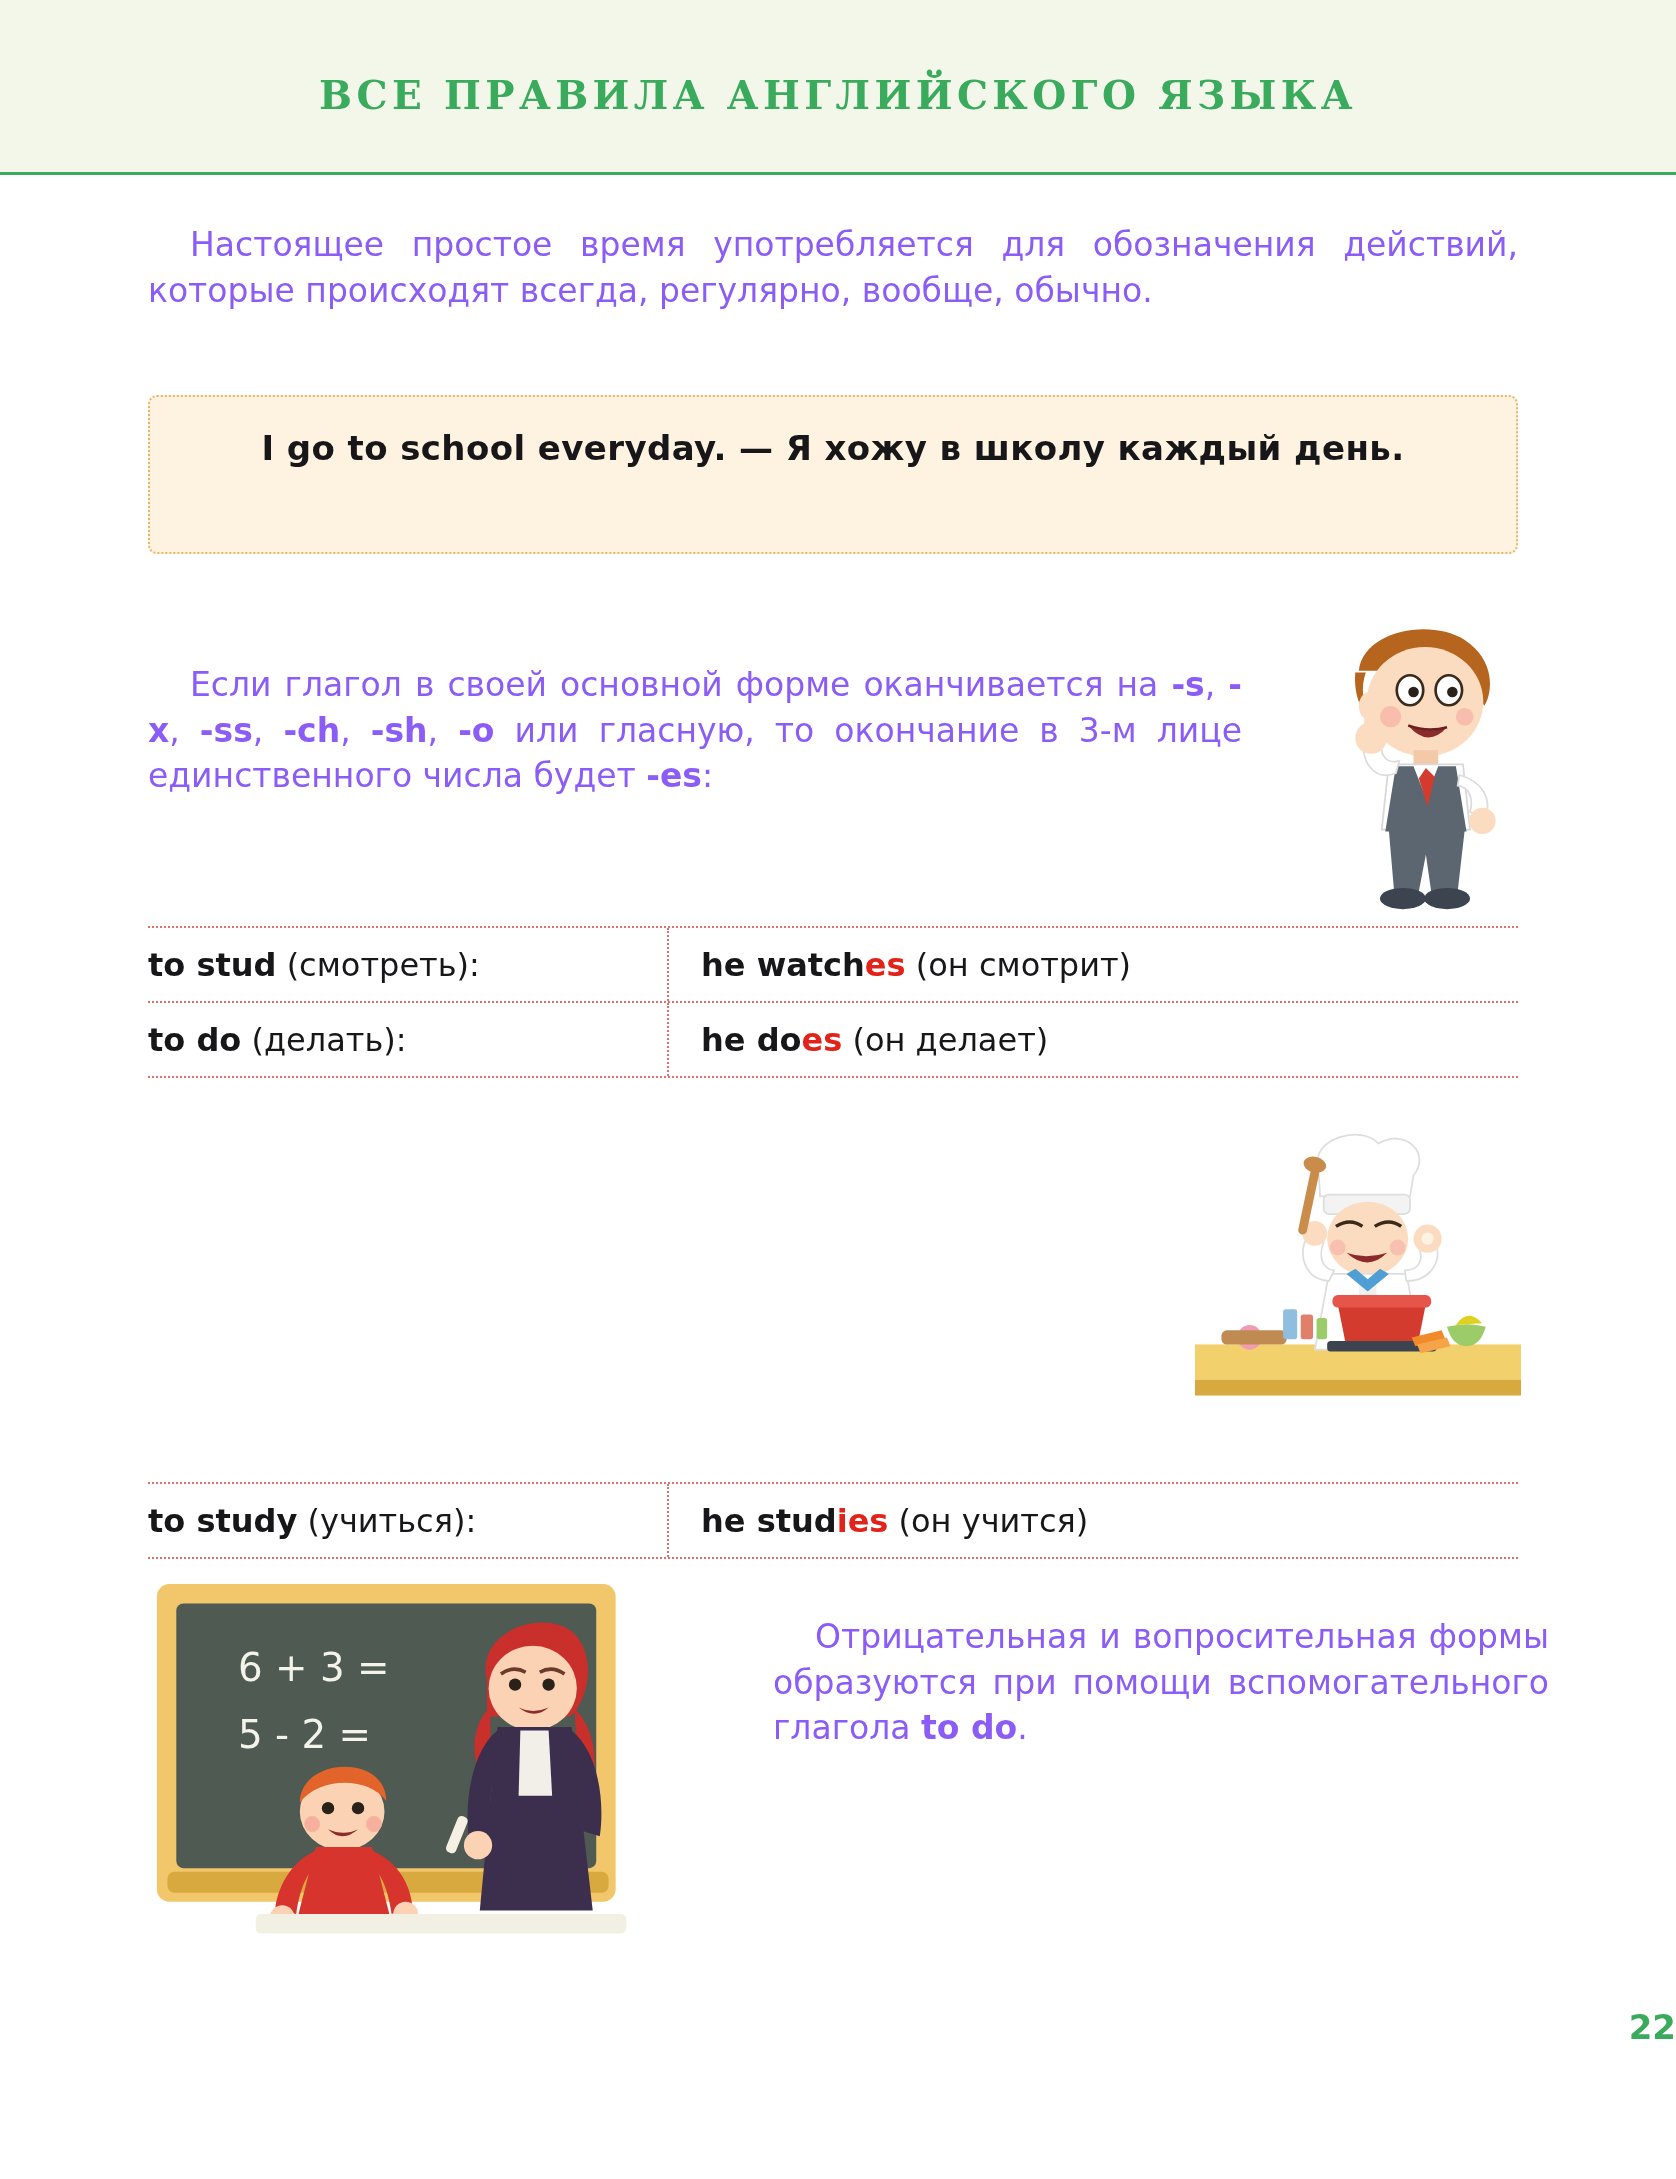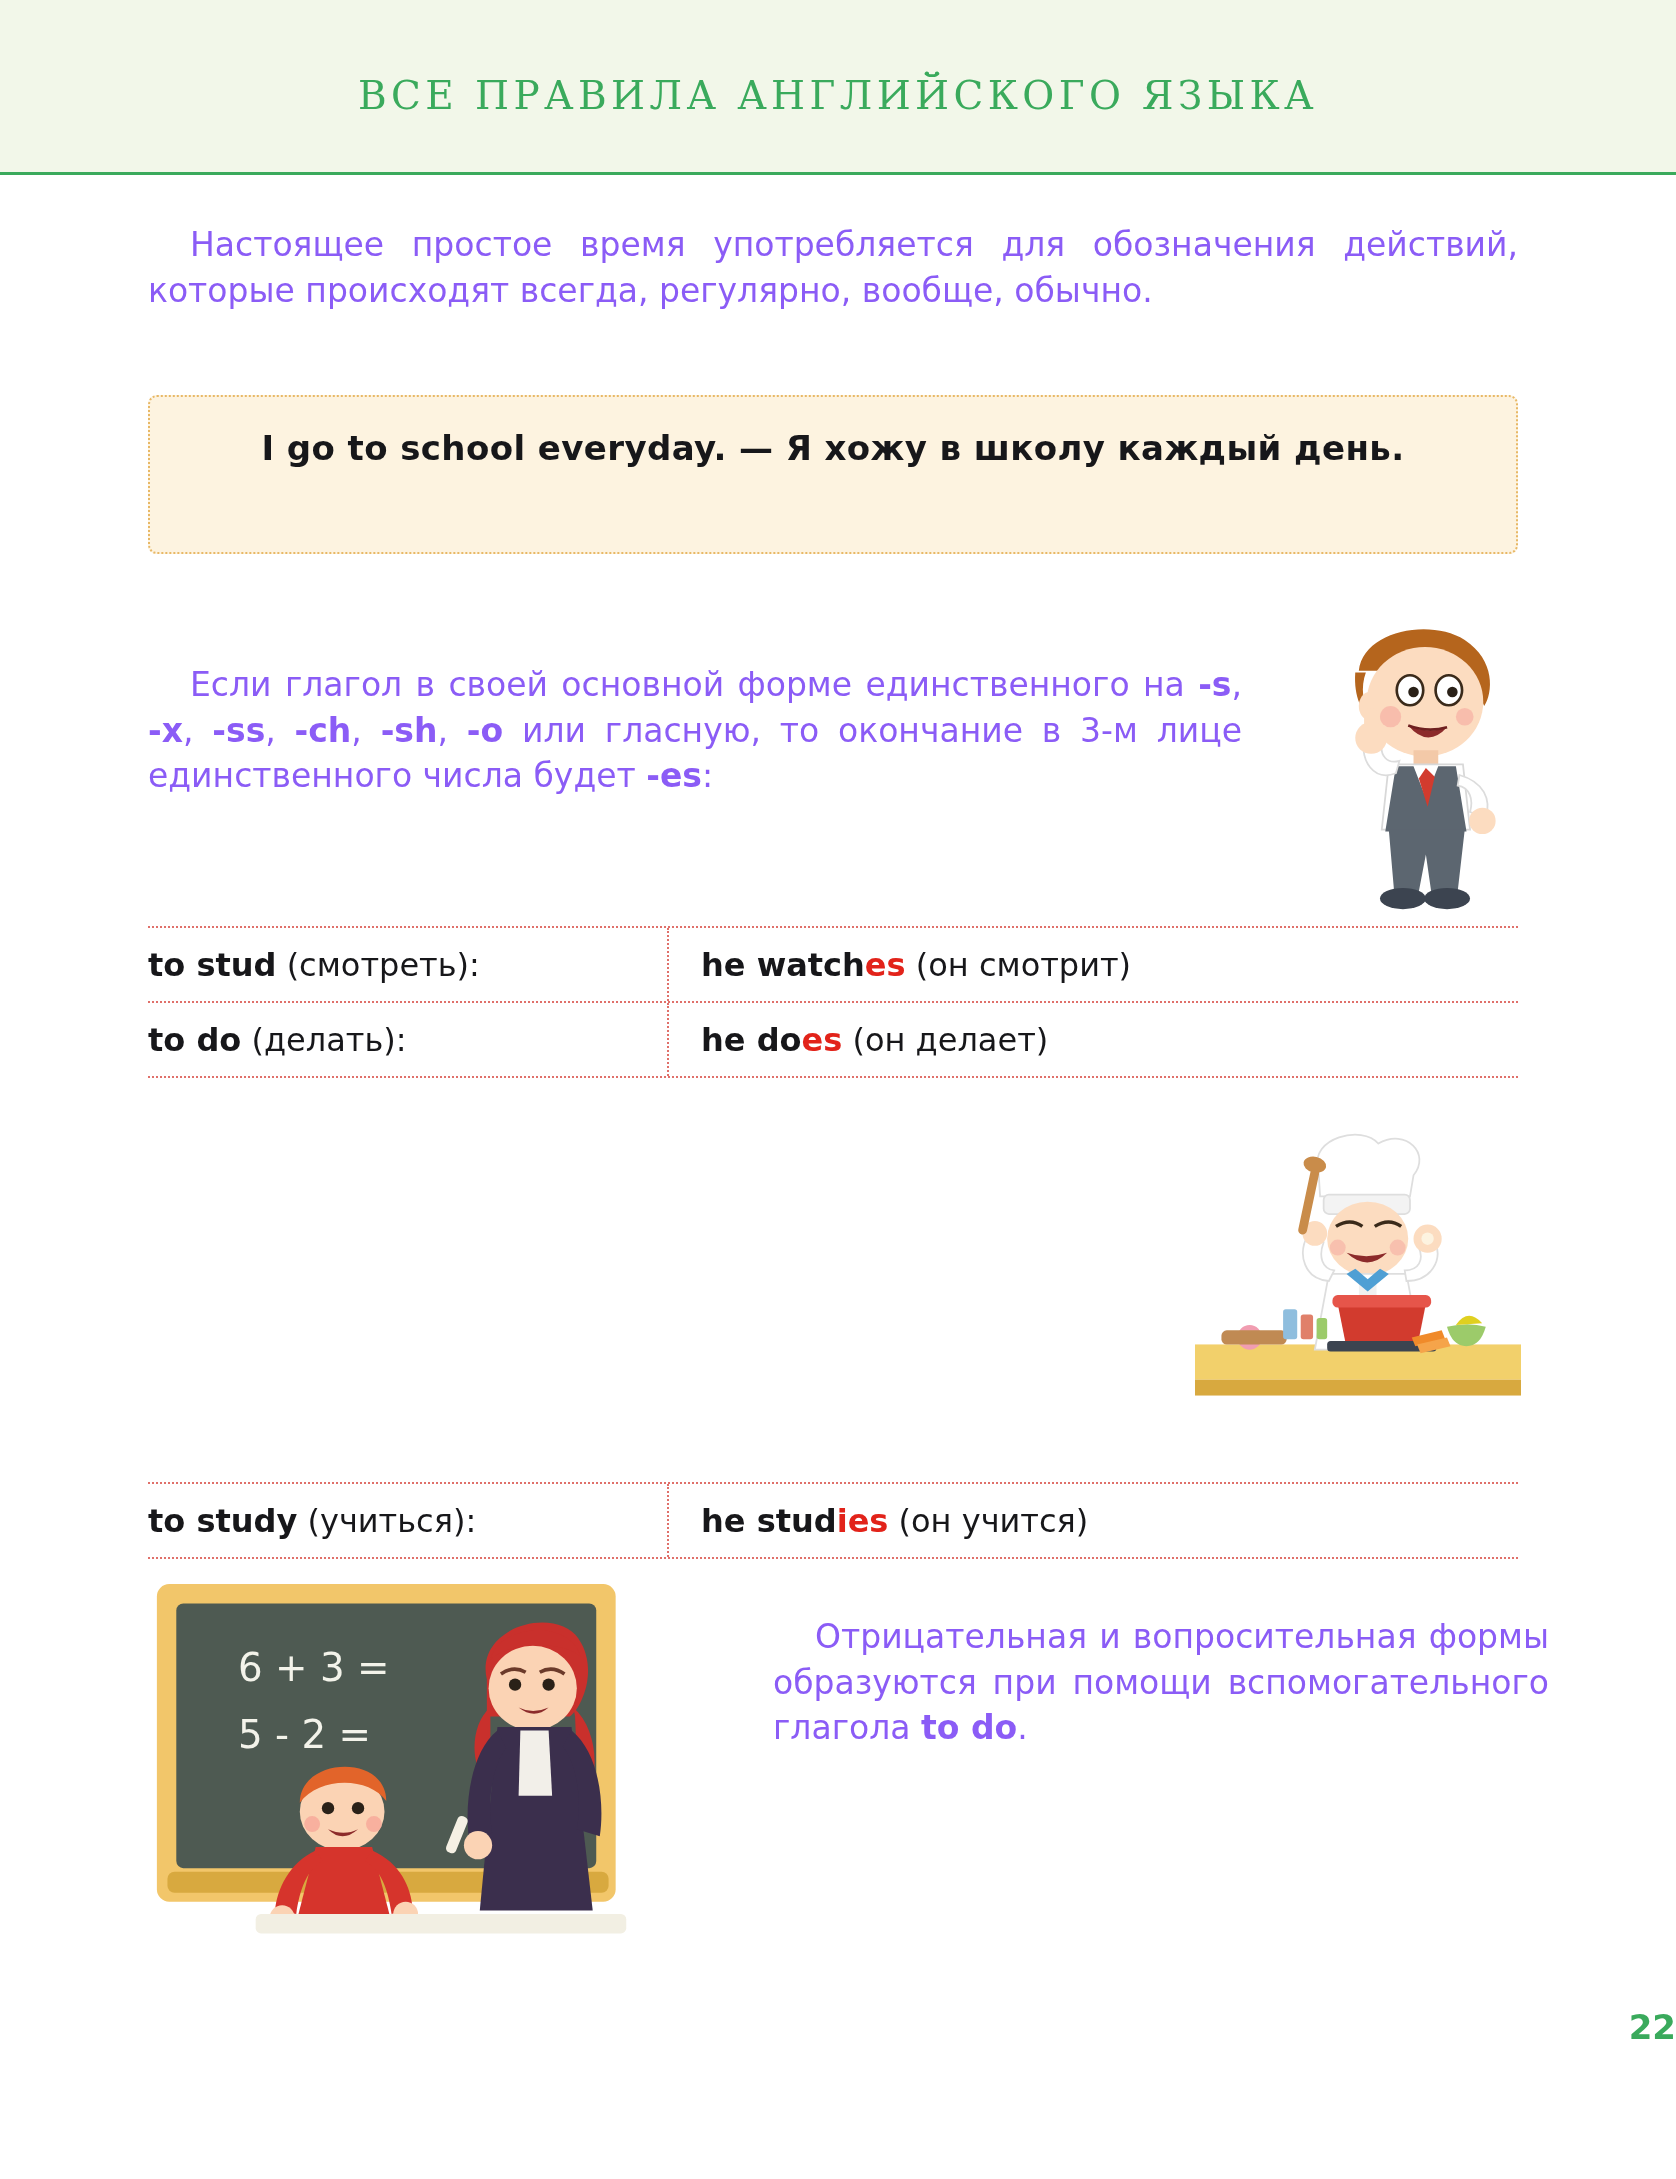--- a/index.html
+++ b/index.html
@@ -33,21 +33,21 @@
   .header-title {
     position: absolute;
     left: 0;
     top: 95px;
     width: 1676px;
     text-align: center;
     font-family: "DejaVu Serif", serif;
     font-size: 39px;
     letter-spacing: 4.4px;
     color: #3aaa5c;
-    font-weight: normal;
+    font-weight: bold;
     transform: translateY(-50%);
   }
   
   .para {
     position: absolute;
     font-size: 33px;
     line-height: 1.38;
     color: #8b5cf6;
     text-align: justify;
   }
@@ -153,21 +153,21 @@
 
   <div class="para indent" id="p1">Настоящее простое время употребляется для обозначения действий, которые происходят всегда, регулярно, вообще, обычно.</div>
 
   <div class="example-box">
     <div class="example-text">
       <span>I go to school everyday.</span><span> — </span><span>Я хожу в школу каждый день.</span>
     </div>
   </div>
 
   <div class="para indent" id="p2">
-    <span>Если глагол в своей основной форме единственного на </span><b>-s</b>, <b>-x</b>, <b>-ss</b>, <b>-ch</b>, <b>-sh</b>, <b>-o</b><span> или гласную, то окончание в 3-м лице единственного числа будет </span><b>-es</b><span>:</span>
+    <span>Если глагол в своей основной форме оканчивается на </span><b>-s</b>, <b>-x</b>, <b>-ss</b>, <b>-ch</b>, <b>-sh</b>, <b>-o</b><span> или гласную, то окончание в 3-м лице единственного числа будет </span><b>-es</b><span>:</span>
   </div>
 
   <svg class="fig" style="left:1297px; top:609px;" width="256" height="309" viewBox="0 0 290 350">
 
     <path d="M70 70 C75 25 150 10 190 35 C225 58 222 95 212 110 C200 70 150 52 110 70 Z" fill="#b5651d"></path>
     <path d="M66 72 C64 100 74 118 84 124 C74 108 72 88 78 72 Z" fill="#b5651d"></path>
 
     <ellipse cx="145" cy="105" rx="66" ry="62" fill="#fcdcc0"></ellipse>
 
     <ellipse cx="82" cy="110" rx="12" ry="16" fill="#fcdcc0"></ellipse>

